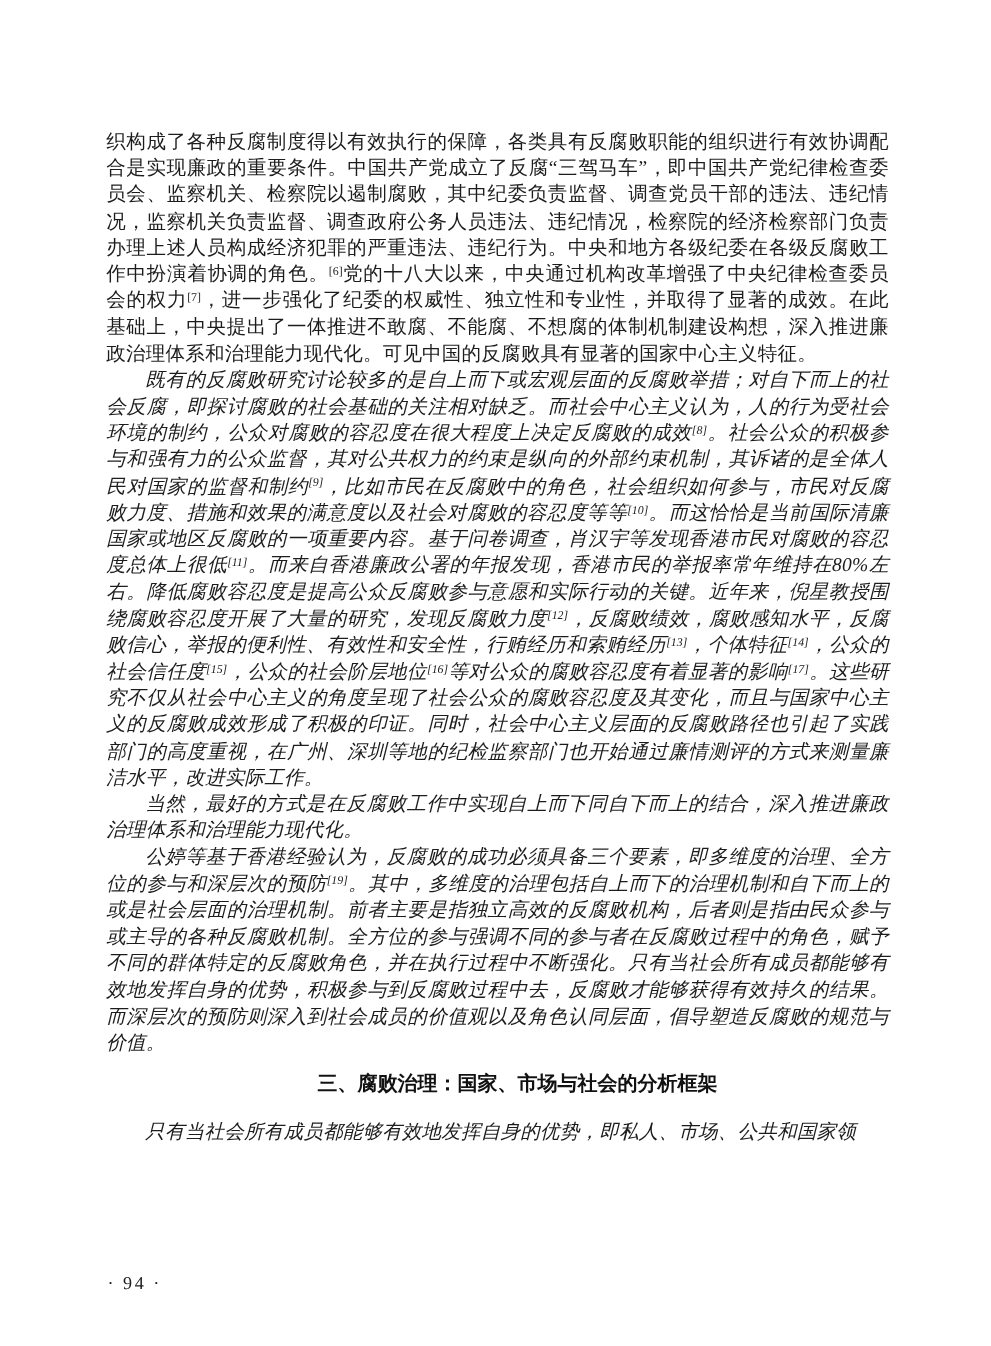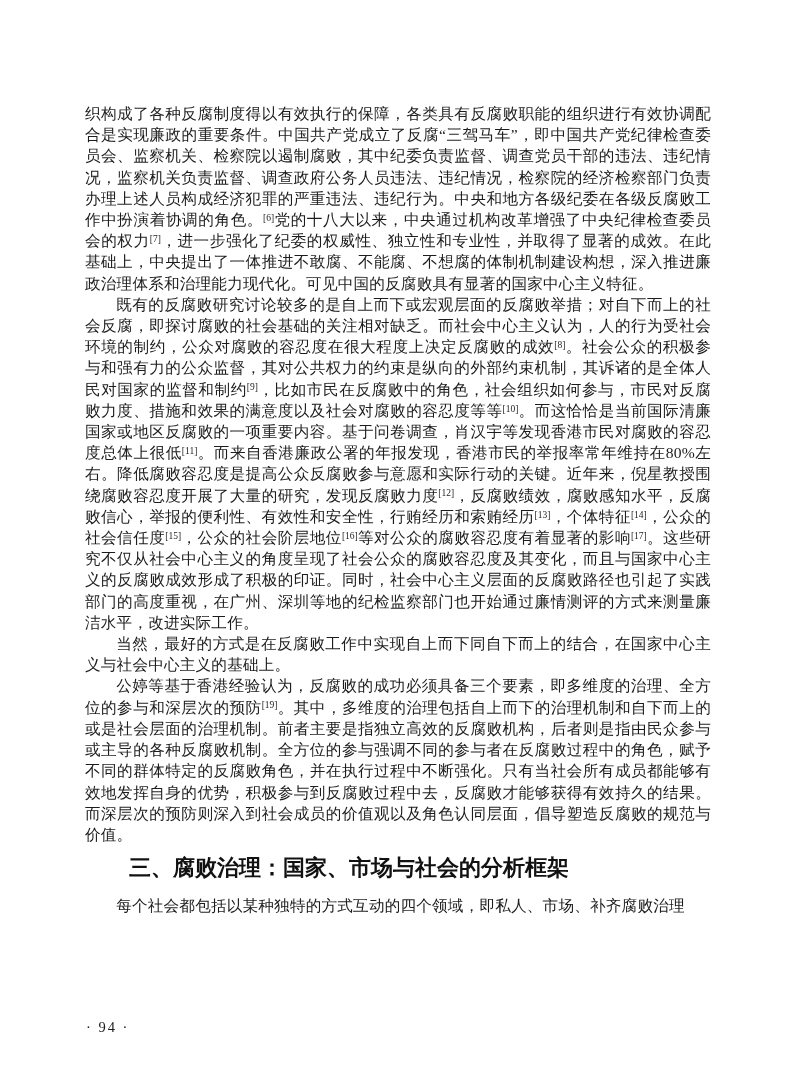--- a/index.html
+++ b/index.html
@@ -25,56 +25,57 @@
     left: 85px;
     width: 626px;
   }
   .para {
     font-size: 15.6px;
     line-height: 21.2px;
     text-align: justify;
     text-justify: inter-character;
     letter-spacing: 0.2px;
   }
-  .para.indent { text-indent: 2em; }
+  .para.indent { text-indent: 2em; font-style: italic; }
   sup.fnref {
     font-size: 9.5px;
     line-height: 0;
     position: relative;
     top: -0.45em;
     vertical-align: baseline;
     letter-spacing: 0;
   }
   .section-heading {
     font-family: "Liberation Sans", "DejaVu Sans", sans-serif;
     font-weight: bold;
-    font-size: 22px;
+    font-size: 16px;
     line-height: 21px;
     color: #111111;
     margin-top: 12px;
     margin-bottom: 17px;
     text-indent: 2em;
+    text-align: center;
   }
   .page-number {
     position: absolute;
     top: 1019px;
     left: 86px;
     font-size: 14.5px;
     letter-spacing: 2px;
     color: #1c1c1c;
   }
 </style>
 </head>
 <body>
 
 <div class="page">
   <main class="text-block">
     <div id="content">
         <p class="para">织构成了各种反腐制度得以有效执行的保障，各类具有反腐败职能的组织进行有效协调配合是实现廉政的重要条件。中国共产党成立了反腐“三驾马车”，即中国共产党纪律检查委员会、监察机关、检察院以遏制腐败，其中纪委负责监督、调查党员干部的违法、违纪情况，监察机关负责监督、调查政府公务人员违法、违纪情况，检察院的经济检察部门负责办理上述人员构成经济犯罪的严重违法、违纪行为。中央和地方各级纪委在各级反腐败工作中扮演着协调的角色。<sup class="fnref">[6]</sup>党的十八大以来，中央通过机构改革增强了中央纪律检查委员会的权力<sup class="fnref">[7]</sup>，进一步强化了纪委的权威性、独立性和专业性，并取得了显著的成效。在此基础上，中央提出了一体推进不敢腐、不能腐、不想腐的体制机制建设构想，深入推进廉政治理体系和治理能力现代化。可见中国的反腐败具有显著的国家中心主义特征。</p>
         <p class="para indent">既有的反腐败研究讨论较多的是自上而下或宏观层面的反腐败举措；对自下而上的社会反腐，即探讨腐败的社会基础的关注相对缺乏。而社会中心主义认为，人的行为受社会环境的制约，公众对腐败的容忍度在很大程度上决定反腐败的成效<sup class="fnref">[8]</sup>。社会公众的积极参与和强有力的公众监督，其对公共权力的约束是纵向的外部约束机制，其诉诸的是全体人民对国家的监督和制约<sup class="fnref">[9]</sup>，比如市民在反腐败中的角色，社会组织如何参与，市民对反腐败力度、措施和效果的满意度以及社会对腐败的容忍度等等<sup class="fnref">[10]</sup>。而这恰恰是当前国际清廉国家或地区反腐败的一项重要内容。基于问卷调查，肖汉宇等发现香港市民对腐败的容忍度总体上很低<sup class="fnref">[11]</sup>。而来自香港廉政公署的年报发现，香港市民的举报率常年维持在80%左右。降低腐败容忍度是提高公众反腐败参与意愿和实际行动的关键。近年来，倪星教授围绕腐败容忍度开展了大量的研究，发现反腐败力度<sup class="fnref">[12]</sup>，反腐败绩效，腐败感知水平，反腐败信心，举报的便利性、有效性和安全性，行贿经历和索贿经历<sup class="fnref">[13]</sup>，个体特征<sup class="fnref">[14]</sup>，公众的社会信任度<sup class="fnref">[15]</sup>，公众的社会阶层地位<sup class="fnref">[16]</sup>等对公众的腐败容忍度有着显著的影响<sup class="fnref">[17]</sup>。这些研究不仅从社会中心主义的角度呈现了社会公众的腐败容忍度及其变化，而且与国家中心主义的反腐败成效形成了积极的印证。同时，社会中心主义层面的反腐败路径也引起了实践部门的高度重视，在广州、深圳等地的纪检监察部门也开始通过廉情测评的方式来测量廉洁水平，改进实际工作。</p>
-        <p class="para indent">当然，最好的方式是在反腐败工作中实现自上而下同自下而上的结合，在国家中心主义与社会中心主义的基础上。</p>
+        <p class="para indent">当然，最好的方式是在反腐败工作中实现自上而下同自下而上的结合，深入推进廉政治理体系和治理能力现代化。</p>
         <p class="para indent">公婷等基于香港经验认为，反腐败的成功必须具备三个要素，即多维度的治理、全方位的参与和深层次的预防<sup class="fnref">[19]</sup>。其中，多维度的治理包括自上而下的治理机制和自下而上的或是社会层面的治理机制。前者主要是指独立高效的反腐败机构，后者则是指由民众参与或主导的各种反腐败机制。全方位的参与强调不同的参与者在反腐败过程中的角色，赋予不同的群体特定的反腐败角色，并在执行过程中不断强化。只有当社会所有成员都能够有效地发挥自身的优势，积极参与到反腐败过程中去，反腐败才能够获得有效持久的结果。而深层次的预防则深入到社会成员的价值观以及角色认同层面，倡导塑造反腐败的规范与价值。</p>
         <h2 class="section-heading">三、腐败治理：国家、市场与社会的分析框架</h2>
-        <p class="para indent">每个社会都包括以某种独特的方式互动的四个领域，即私人、市场、补齐腐败治理</p>
+        <p class="para indent">只有当社会所有成员都能够有效地发挥自身的优势，即私人、市场、公共和国家领</p>
       </div>
   </main>
   <div class="page-number">· 94 ·</div>
 </div>
 
 </body></html>

